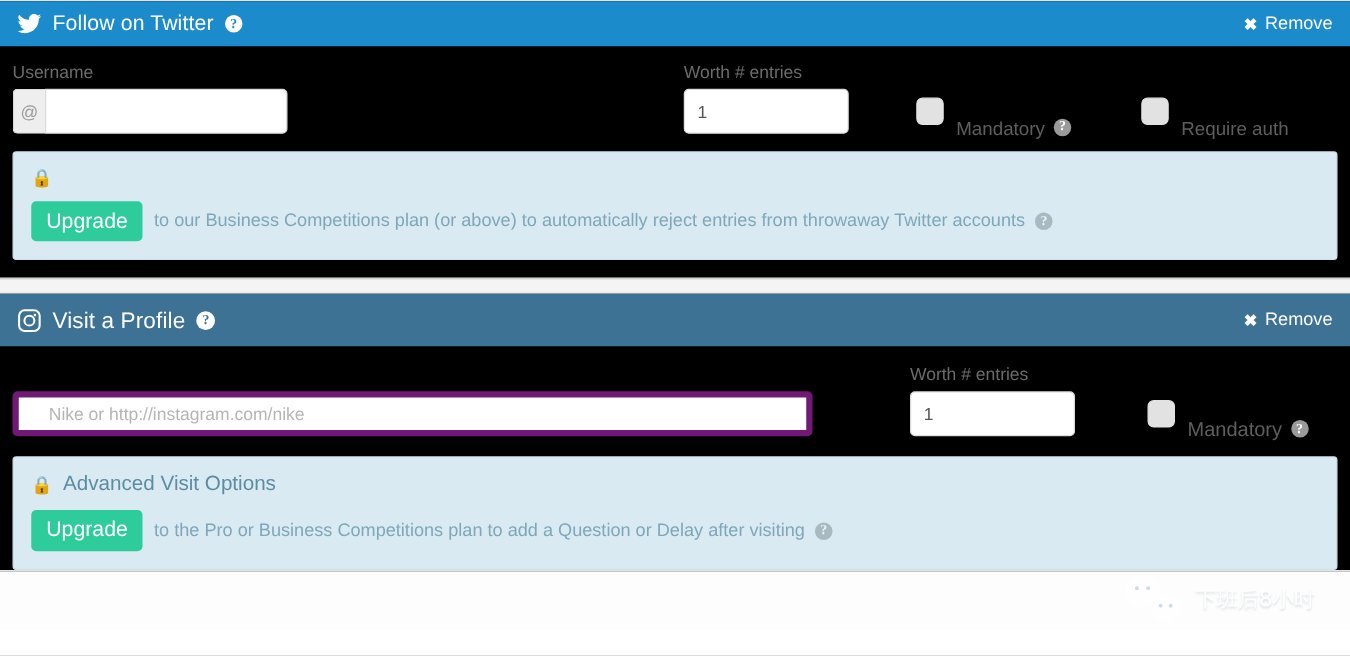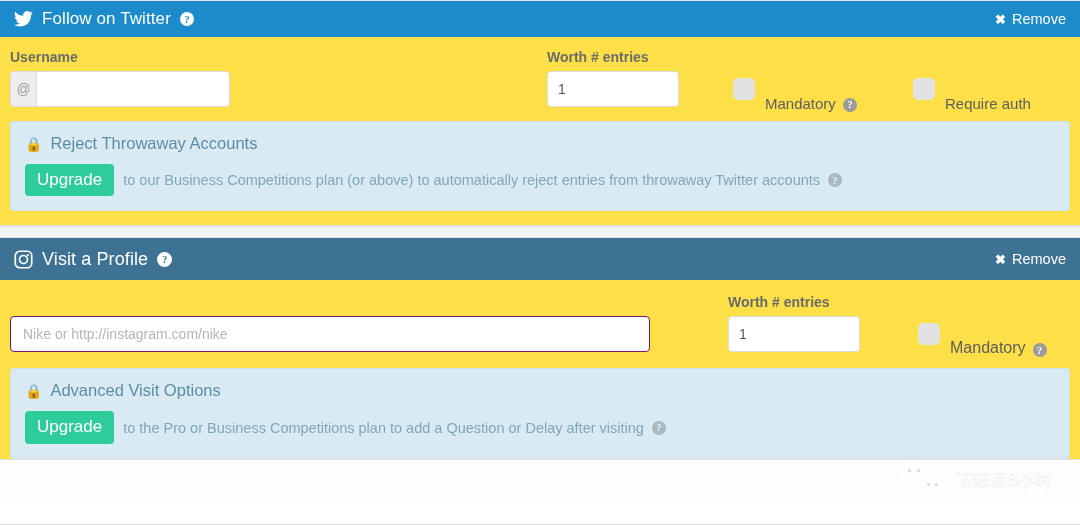--- a/index.html
+++ b/index.html
@@ -6,21 +6,21 @@
   html, body {
     margin: 0; padding: 0;
     width: 1080px; height: 525px;
     background: #ffffff;
     font-family: "Liberation Sans", sans-serif;
     overflow: hidden;
   }
   .page { position: relative; width: 1080px; height: 525px; background:#fdfdfd; }
 
   
-  .panel { background:#fde047; border:1px solid #e3e3e3; border-left:none; border-right:none; }
+  .panel { background:#000000; border:1px solid #e3e3e3; border-left:none; border-right:none; }
   .panel-header {
     display:flex; align-items:center; justify-content:space-between;
     padding: 0 14px; height: 36px; color:#ffffff;
   }
   .panel-header.twitter { background:#1b8bcb; }
   .panel-header.instagram { background:#3d7295; }
   .ph-left { display:flex; align-items:center; gap:9px; }
   .ph-title { font-size:17px; font-weight:400; letter-spacing:.1px; }
   .ph-right { display:flex; align-items:center; gap:6px; font-size:14.5px; }
   .remove-x { font-size:13px; font-weight:bold; }
@@ -33,51 +33,51 @@
     line-height:1; flex:none;
   }
   .panel-header.instagram .help-icon { color:#3d7295; }
   .help-icon.gray { background:#9a9a9a; color:#ffffff; }
   .help-icon.gray-lt { background:#a8b9c0; color:#eaf4f8; }
 
   
   .panel-body { padding: 12px 10px 0 10px; }
   .field-row { display:flex; align-items:flex-end; }
   .field { display:flex; flex-direction:column; }
-  .field-label { font-size:14px; color:#6b6b6b; margin-bottom:6px; font-weight:700; }
+  .field-label { font-size:14px; color:#6b6b6b; margin-bottom:6px; font-weight:400; }
 
   .input-group { display:flex; }
   .input-addon {
     width:26px; display:flex; align-items:center; justify-content:center;
     background:#eeeeee; border:1px solid #dcdcdc; border-right:none;
     border-radius:4px 0 0 4px; color:#9a9a9a; font-size:14px;
   }
   .text-input {
     border:1px solid #dcdcdc; border-radius:0 4px 4px 0;
     height:36px; width:194px; padding:0 10px; font-size:14px; color:#555;
     background:#ffffff; outline:none; font-family:"Liberation Sans", sans-serif;
   }
   .num-input {
     border:1px solid #dcdcdc; border-radius:4px;
     height:36px; width:132px; padding:0 10px; font-size:14px; color:#555;
     background:#ffffff; outline:none; font-family:"Liberation Sans", sans-serif;
   }
   .url-input {
-    border:1px solid #701a75; border-radius:4px;
-    height:36px; width:640px; padding:0 12px; font-size:14px; color:#555;
+    border:5px solid #701a75; border-radius:4px;
+    height:36px; width:640px; padding:0 24px; font-size:14px; color:#555;
     background:#ffffff; outline:none; font-family:"Liberation Sans", sans-serif;
   }
   .url-input::placeholder { color:#b5b5b5; }
 
   .check-wrap { display:flex; align-items:center; gap:10px; height:36px; }
   .checkbox {
     width:22px; height:22px; border-radius:5px; background:#e2e2e2;
     border:1px solid #e2e2e2; flex:none; cursor:pointer;
   }
-  .check-label { font-size:15px; color:#5e5e5e; display:flex; align-items:flex-end; gap:7px;margin-top:28px; }
+  .check-label { font-size:15px; color:#5e5e5e; display:flex; align-items:flex-start; gap:7px;margin-top:28px; }
 
   
   .notice {
     background:#daeaf2; border:1px solid #cfe2ec; border-radius:3px;
     padding:12px 14px 14px 14px;
   }
   .notice-title {
     display:flex; align-items:center; gap:8px;
     font-size:16.5px; color:#5b8da3; margin-bottom:11px; font-weight:400;
   }
@@ -162,21 +162,20 @@
         <div class="check-wrap">
           <span class="checkbox"></span>
           <span class="check-label">Require auth</span>
         </div>
 
       </div>
 
       <div class="notice" style="margin-top:14px;">
         <div class="notice-title">
           <span class="lock-icon">🔒</span>
-          <span>Reject Throwaway Accounts</span>
         </div>
         <div class="notice-line">
           <button class="upgrade-btn">Upgrade</button>
           <span class="notice-text">
             <span>to our Business Competitions plan (or above) to automatically reject entries from throwaway Twitter accounts</span>
             <span class="help-icon gray-lt">?</span>
           </span>
         </div>
       </div>
 

